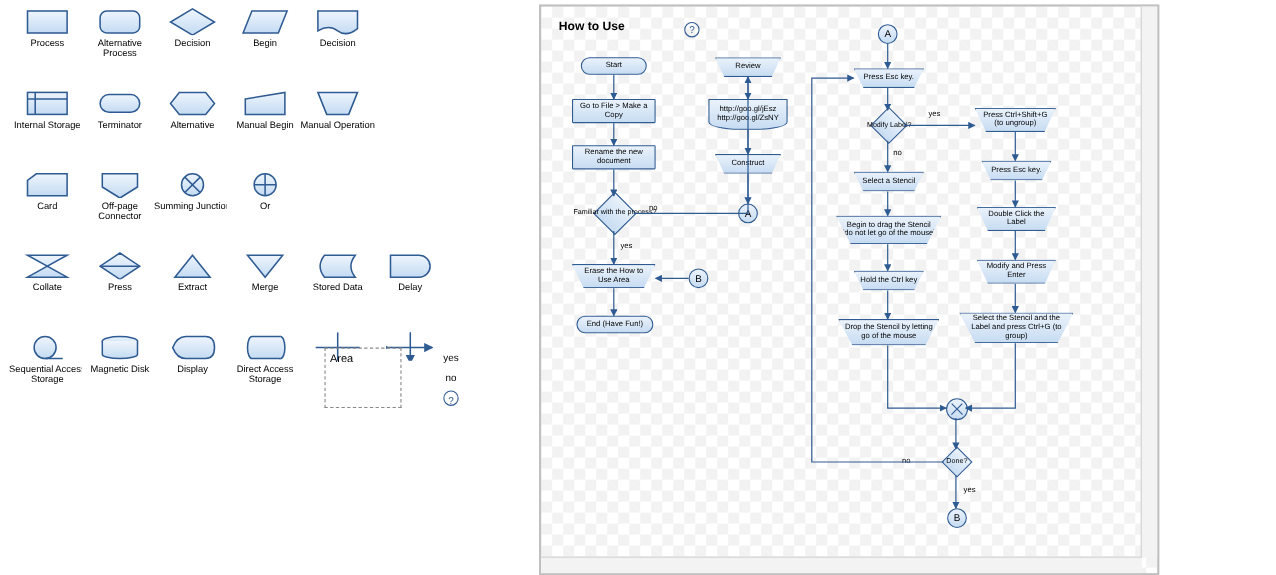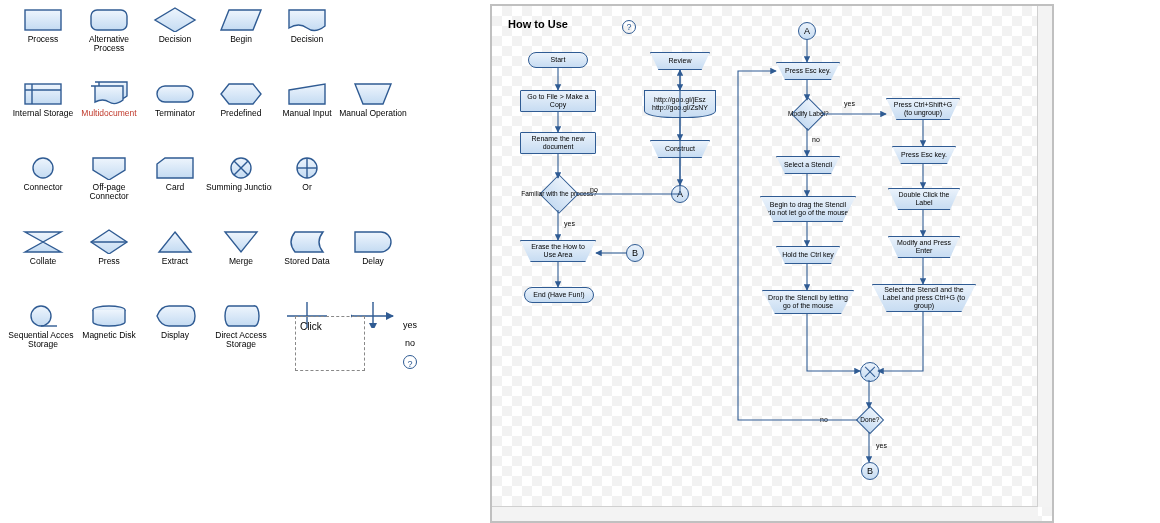--- a/index.html
+++ b/index.html
@@ -125,83 +125,66 @@
                 <rect x="4" y="4" width="36" height="20" class="fill"></rect>
                 <line x1="11" y1="4" x2="11" y2="24" class="nofill"></line>
                 <line x1="4" y1="10" x2="40" y2="10" class="nofill"></line>
               </svg>
             </div>
             <div class="p-label">Internal Storage</div>
           </div>
           <div class="p-cell">
             <div class="p-shape">
               <svg class="shape-svg" width="44" height="28">
-                <path d="M8 2 H40 V16 Q32 22 26 18 Q20 14 12 18 V2 Z" class="fill"></path>
-                <path d="M4 6 H36 V20 Q28 26 22 22 Q16 18 8 22 V6 Z" class="fill"></path>
-              </svg>
-            </div>
-            <div class="p-label highlight">Multidocument</div>
-          </div>
-          <div class="p-cell">
-            <div class="p-shape">
-              <svg class="shape-svg" width="44" height="28">
                 <rect x="4" y="6" width="36" height="16" rx="8" class="fill"></rect>
               </svg>
             </div>
             <div class="p-label">Terminator</div>
           </div>
           <div class="p-cell">
             <div class="p-shape">
               <svg class="shape-svg" width="44" height="28">
                 <polygon points="10,4 34,4 42,14 34,24 10,24 2,14" class="fill"></polygon>
               </svg>
             </div>
-            <div class="p-label">Predefined</div>
+            <div class="p-label">Alternative</div>
           </div>
           <div class="p-cell">
             <div class="p-shape">
               <svg class="shape-svg" width="44" height="28">
                 <polygon points="4,10 40,4 40,24 4,24" class="fill"></polygon>
               </svg>
             </div>
-            <div class="p-label">Manual Input</div>
+            <div class="p-label">Manual Begin</div>
           </div>
           <div class="p-cell">
             <div class="p-shape">
               <svg class="shape-svg" width="44" height="28">
                 <polygon points="4,4 40,4 32,24 12,24" class="fill"></polygon>
               </svg>
             </div>
             <div class="p-label">Manual Operation</div>
           </div>
         </div>
         <div class="p-row">
           <div class="p-cell">
             <div class="p-shape">
               <svg class="shape-svg" width="44" height="28">
-                <circle cx="22" cy="14" r="10" class="fill"></circle>
-              </svg>
-            </div>
-            <div class="p-label">Connector</div>
+                <polygon points="12,4 40,4 40,24 4,24 4,10" class="fill"></polygon>
+              </svg>
+            </div>
+            <div class="p-label">Card</div>
           </div>
           <div class="p-cell">
             <div class="p-shape">
               <svg class="shape-svg" width="44" height="28">
                 <polygon points="6,4 38,4 38,16 22,26 6,16" class="fill"></polygon>
               </svg>
             </div>
             <div class="p-label">Off-page Connector</div>
-          </div>
-          <div class="p-cell">
-            <div class="p-shape">
-              <svg class="shape-svg" width="44" height="28">
-                <polygon points="12,4 40,4 40,24 4,24 4,10" class="fill"></polygon>
-              </svg>
-            </div>
-            <div class="p-label">Card</div>
           </div>
           <div class="p-cell">
             <div class="p-shape">
               <svg class="shape-svg" width="44" height="28">
                 <circle cx="22" cy="14" r="10" class="fill"></circle>
                 <line x1="15" y1="7" x2="29" y2="21" class="nofill"></line>
                 <line x1="29" y1="7" x2="15" y2="21" class="nofill"></line>
               </svg>
             </div>
             <div class="p-label">Summing Junction</div>
@@ -318,21 +301,21 @@
               <svg class="shape-svg" width="44" height="28">
                 <line x1="22" y1="0" x2="22" y2="28" class="nofill" marker-end="url(#arr)" marker-start="url(#arr)"></line>
                 <line x1="2" y1="14" x2="42" y2="14" class="nofill" marker-end="url(#arr)" marker-start="url(#arr)"></line>
               </svg>
             </div>
             <div class="p-label"></div>
           </div>
         </div>
       </div>
 
-    <div class="area-box">Click</div>
+    <div class="area-box">Area</div>
     <div class="legend">
       <div>yes</div>
       <div>no</div>
       <div><span class="sym"></span></div>
     </div>
   </div>
 
   <div class="canvas-wrap">
     <div class="canvas">
       <div class="title">How to Use</div>

